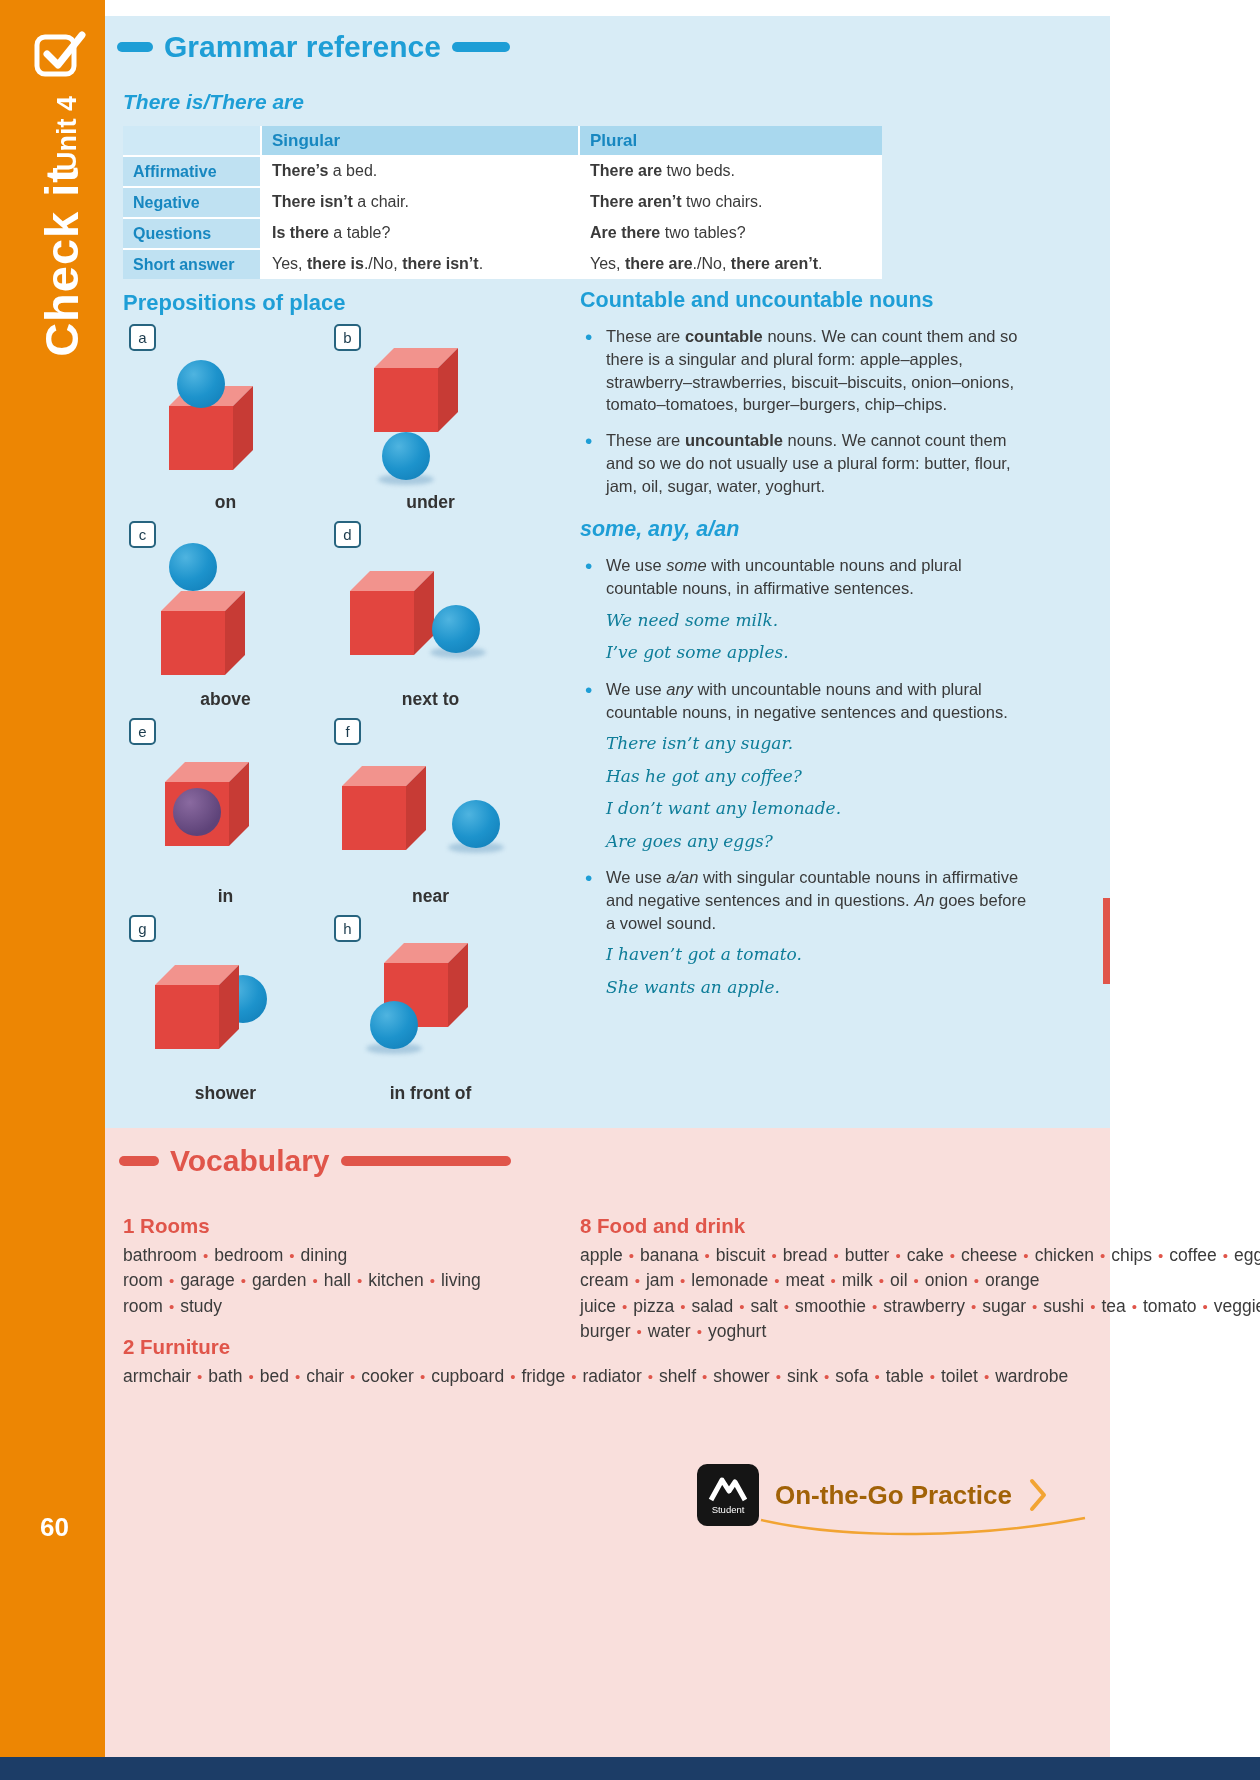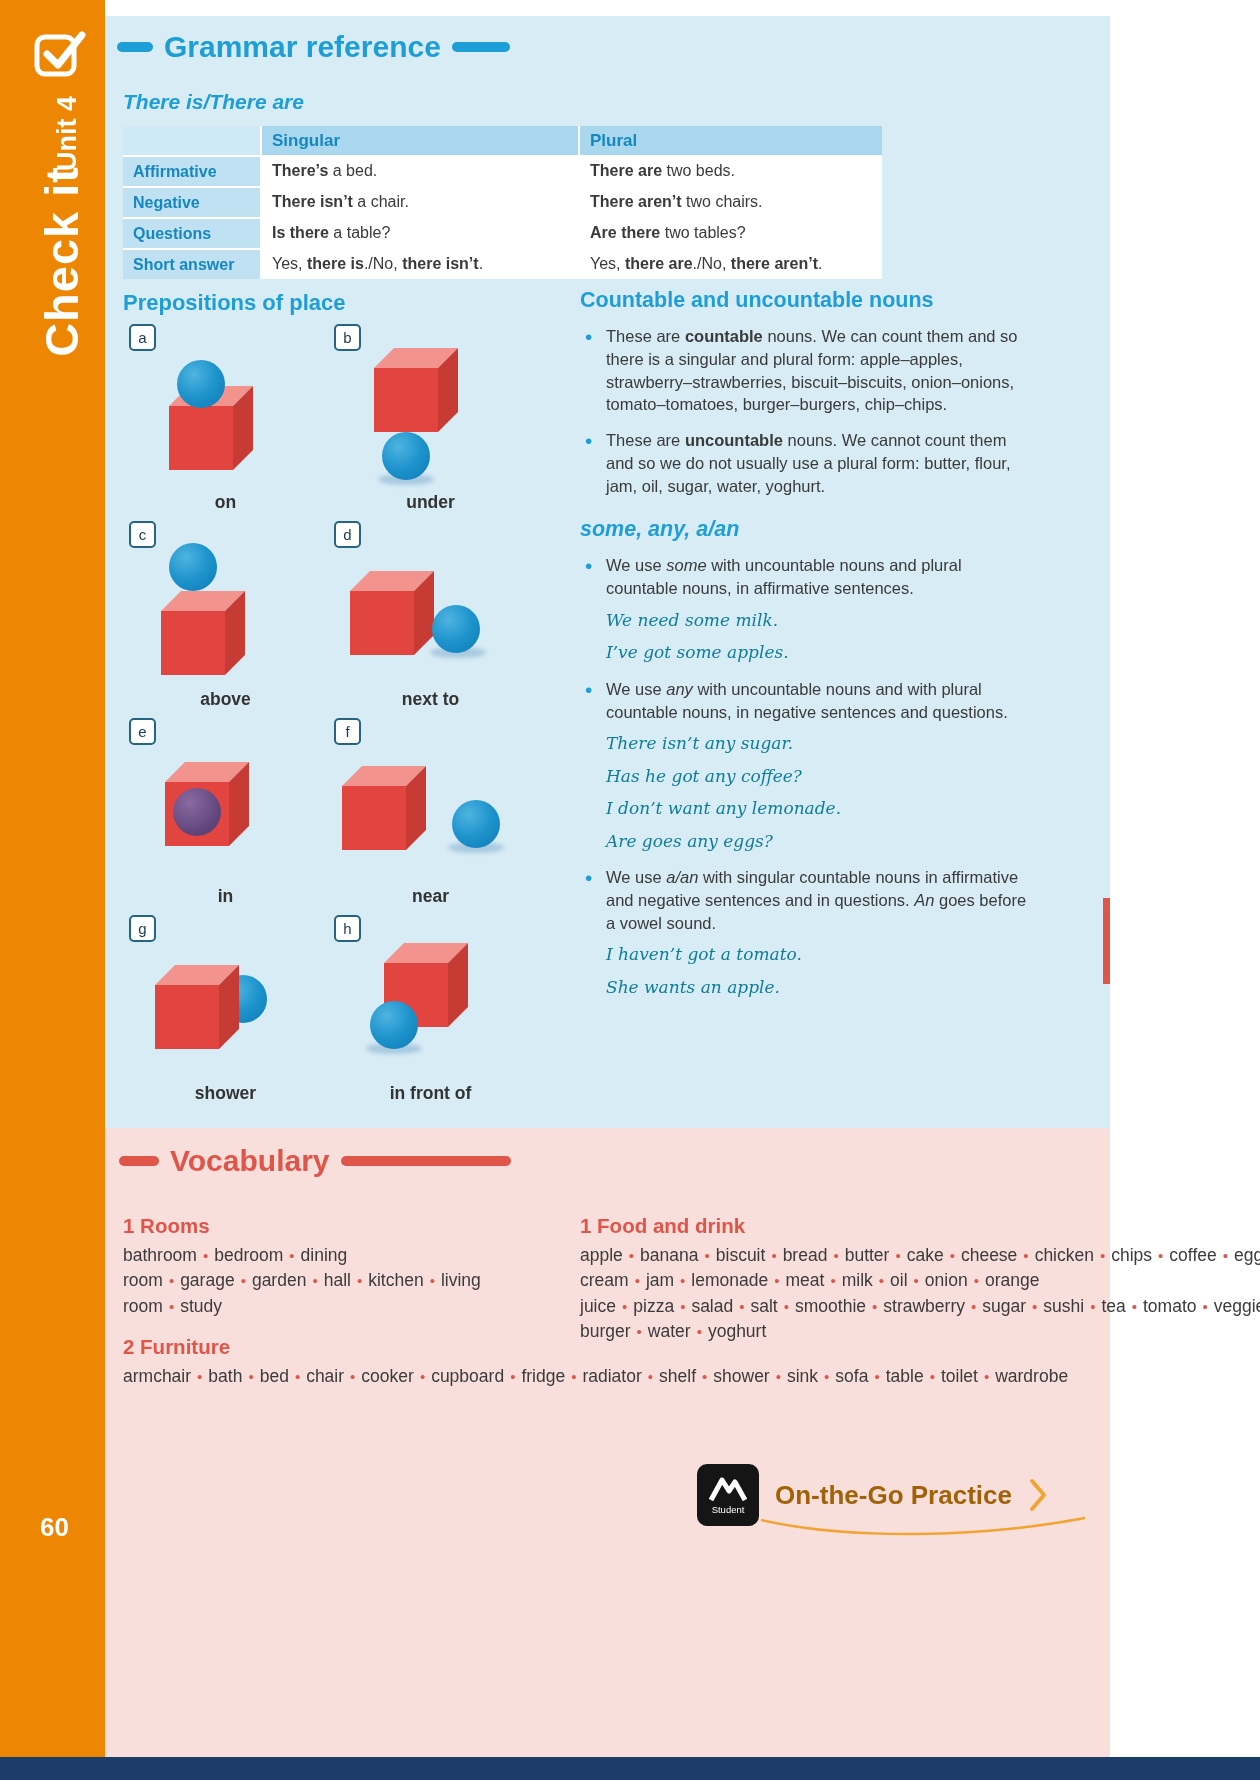--- a/index.html
+++ b/index.html
@@ -294,21 +294,21 @@
         <div class="vwords"><span class="word">bathroom</span><span class="dot">•</span><span class="word">bedroom</span><span class="dot">•</span><span class="word">dining room</span><span class="dot">•</span><span class="word">garage</span><span class="dot">•</span><span class="word">garden</span><span class="dot">•</span><span class="word">hall</span><span class="dot">•</span><span class="word">kitchen</span><span class="dot">•</span><span class="word">living room</span><span class="dot">•</span><span class="word">study</span></div>
       </div>
       <div class="vgroup">
         <div class="vg-title">2 Furniture</div>
         <div class="vwords"><span class="word">armchair</span><span class="dot">•</span><span class="word">bath</span><span class="dot">•</span><span class="word">bed</span><span class="dot">•</span><span class="word">chair</span><span class="dot">•</span><span class="word">cooker</span><span class="dot">•</span><span class="word">cupboard</span><span class="dot">•</span><span class="word">fridge</span><span class="dot">•</span><span class="word">radiator</span><span class="dot">•</span><span class="word">shelf</span><span class="dot">•</span><span class="word">shower</span><span class="dot">•</span><span class="word">sink</span><span class="dot">•</span><span class="word">sofa</span><span class="dot">•</span><span class="word">table</span><span class="dot">•</span><span class="word">toilet</span><span class="dot">•</span><span class="word">wardrobe</span></div>
       </div>
     </div>
 
     <div class="vcol-right">
       <div class="vgroup">
-        <div class="vg-title">1 Food and drink</div>
+        <div class="vg-title">8 Food and drink</div>
         <div class="vwords"><span class="word">apple</span><span class="dot">•</span><span class="word">banana</span><span class="dot">•</span><span class="word">biscuit</span><span class="dot">•</span><span class="word">bread</span><span class="dot">•</span><span class="word">butter</span><span class="dot">•</span><span class="word">cake</span><span class="dot">•</span><span class="word">cheese</span><span class="dot">•</span><span class="word">chicken</span><span class="dot">•</span><span class="word">chips</span><span class="dot">•</span><span class="word">coffee</span><span class="dot">•</span><span class="word">egg</span><span class="word">ice cream</span><span class="dot">•</span><span class="word">jam</span><span class="dot">•</span><span class="word">lemonade</span><span class="dot">•</span><span class="word">meat</span><span class="dot">•</span><span class="word">milk</span><span class="dot">•</span><span class="word">oil</span><span class="dot">•</span><span class="word">onion</span><span class="dot">•</span><span class="word">orange juice</span><span class="dot">•</span><span class="word">pizza</span><span class="dot">•</span><span class="word">salad</span><span class="dot">•</span><span class="word">salt</span><span class="dot">•</span><span class="word">smoothie</span><span class="dot">•</span><span class="word">strawberry</span><span class="dot">•</span><span class="word">sugar</span><span class="dot">•</span><span class="word">sushi</span><span class="dot">•</span><span class="word">tea</span><span class="dot">•</span><span class="word">tomato</span><span class="dot">•</span><span class="word">veggie burger</span><span class="dot">•</span><span class="word">water</span><span class="dot">•</span><span class="word">yoghurt</span></div>
       </div>
     </div>
 
     <div class="practice">
       <div class="logo">
         <svg width="40" height="28" viewBox="0 0 40 28">
           <path d="M3 25 L14 5 L21 16 L27 7 L37 25" fill="none" stroke="#ffffff" stroke-width="5" stroke-linejoin="round"></path>
         </svg>
         <div class="logo-label">Student</div>

